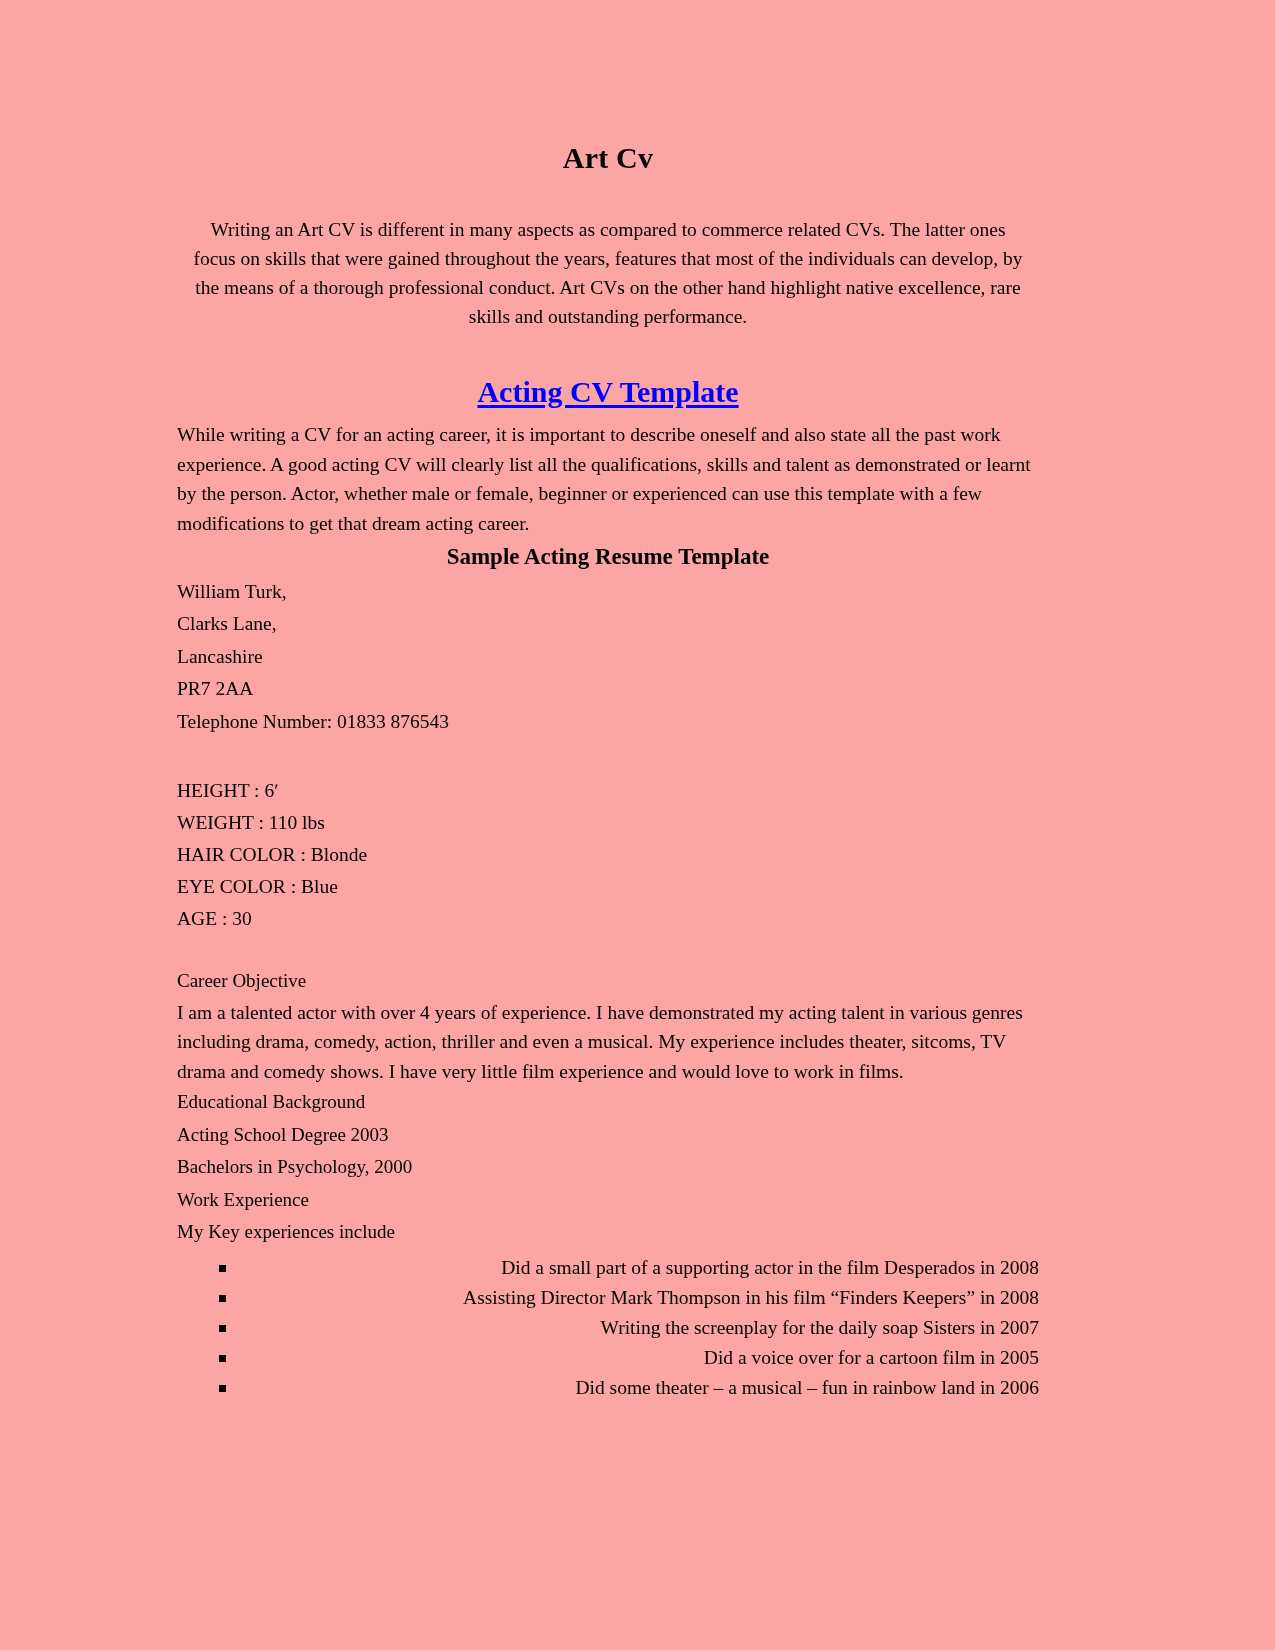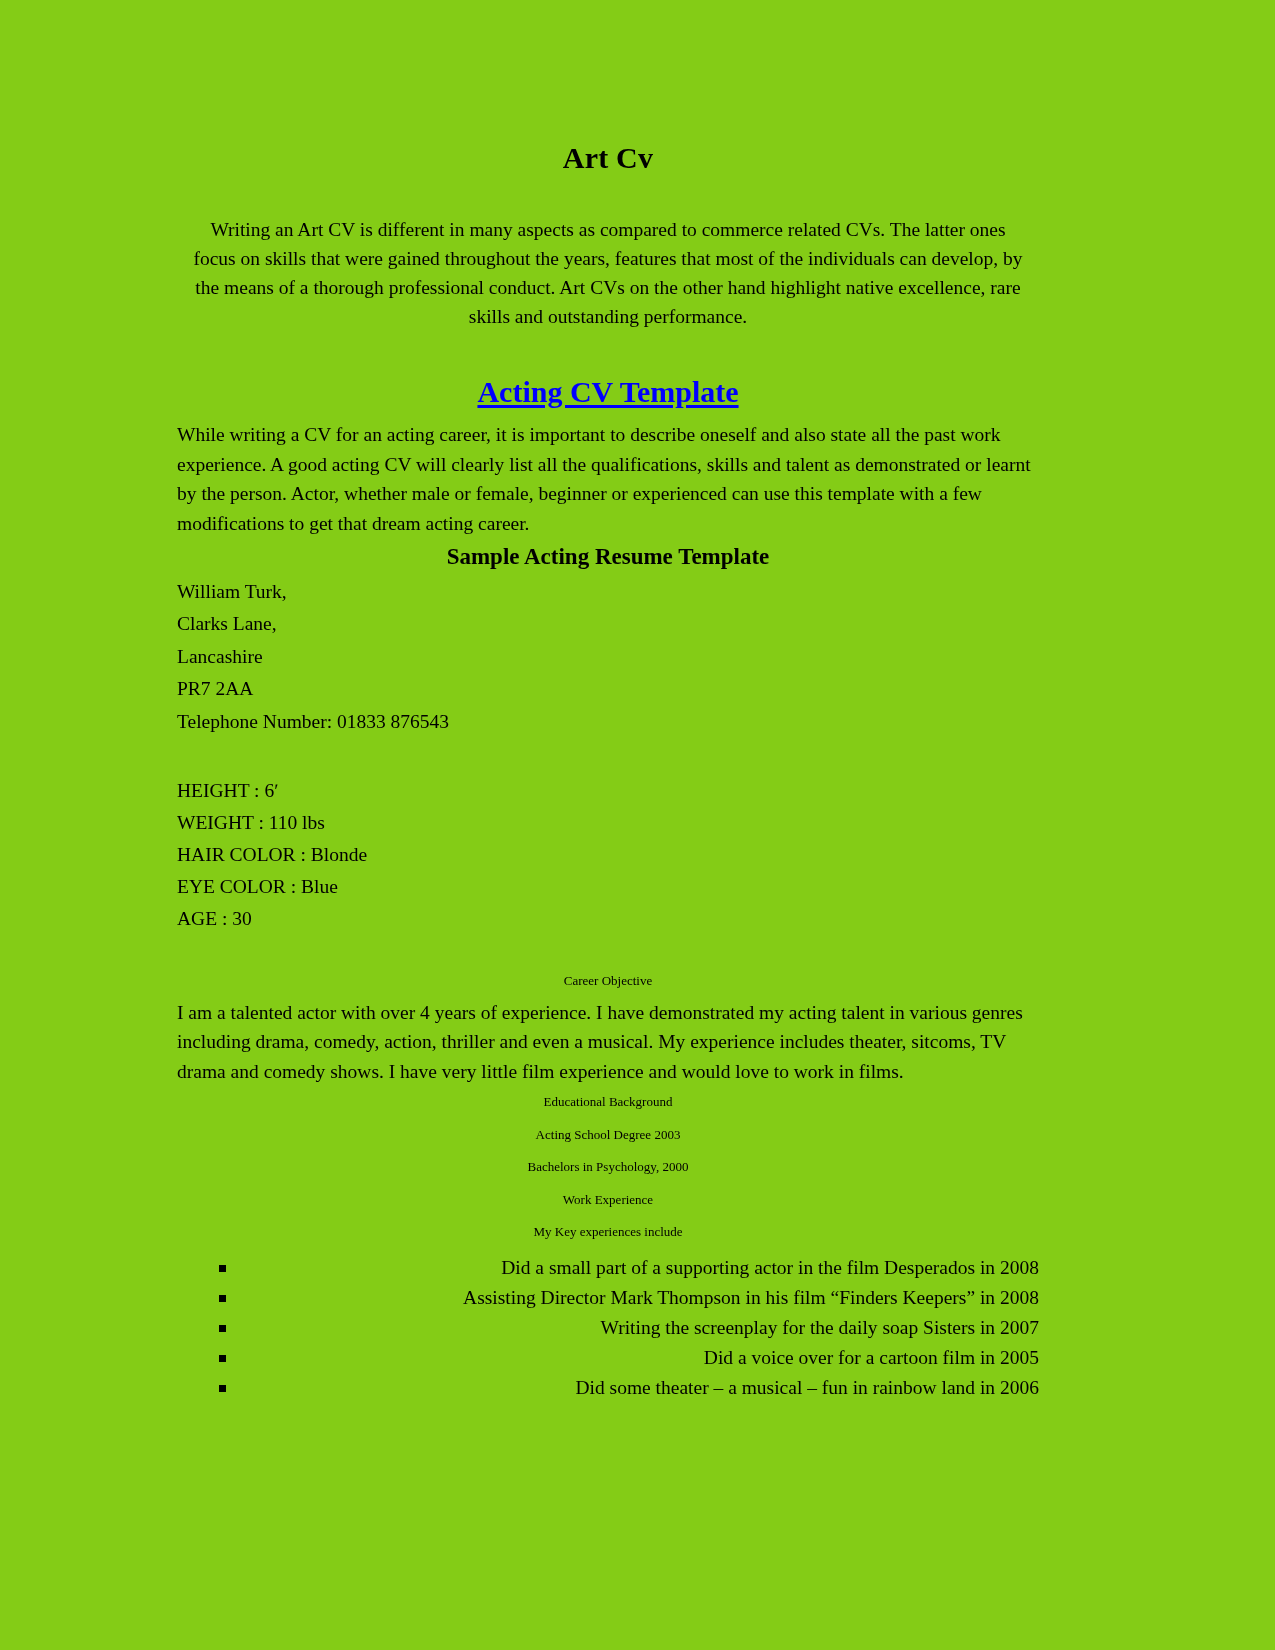--- a/index.html
+++ b/index.html
@@ -11,21 +11,21 @@
     width: 1275px;
     height: 1650px;
     font-family: "Liberation Serif", "DejaVu Serif", serif;
     color: #000000;
     overflow: hidden;
   }
   .page {
     position: relative;
     width: 1275px;
     height: 1650px;
-    background: #84cc16;
+    background: #fca5a5;
     box-sizing: border-box;
   }
   .content {
     position: absolute;
     left: 177px;
     top: 0;
     width: 862px;
   }
 
   
@@ -101,24 +101,24 @@
     line-height: 32px;
     margin: 0;
     text-align: left;
   }
 
   
   .section-gap {
     height: 30px;
   }
   .plain-line {
-    font-size: 13px;
+    font-size: 19px;
     line-height: 32.5px;
     margin: 0;
-    text-align: center;
+    text-align: left;
   }
   .objective-para {
     font-size: 19.5px;
     line-height: 29.5px;
     margin: 0;
   }
 
   
   ul.exp-list {
     list-style: none;

